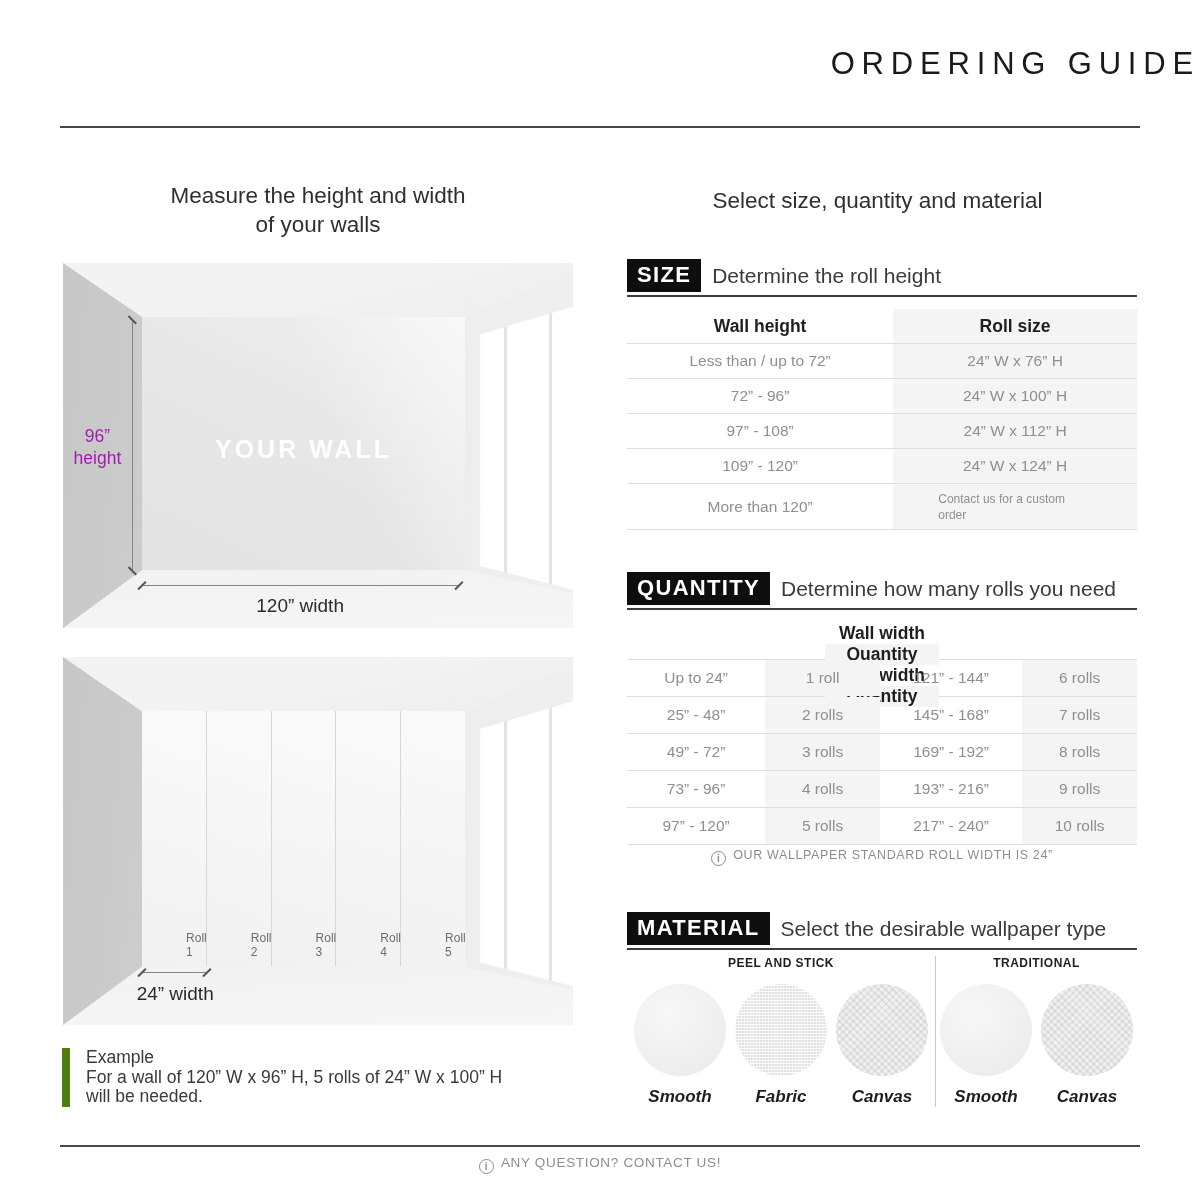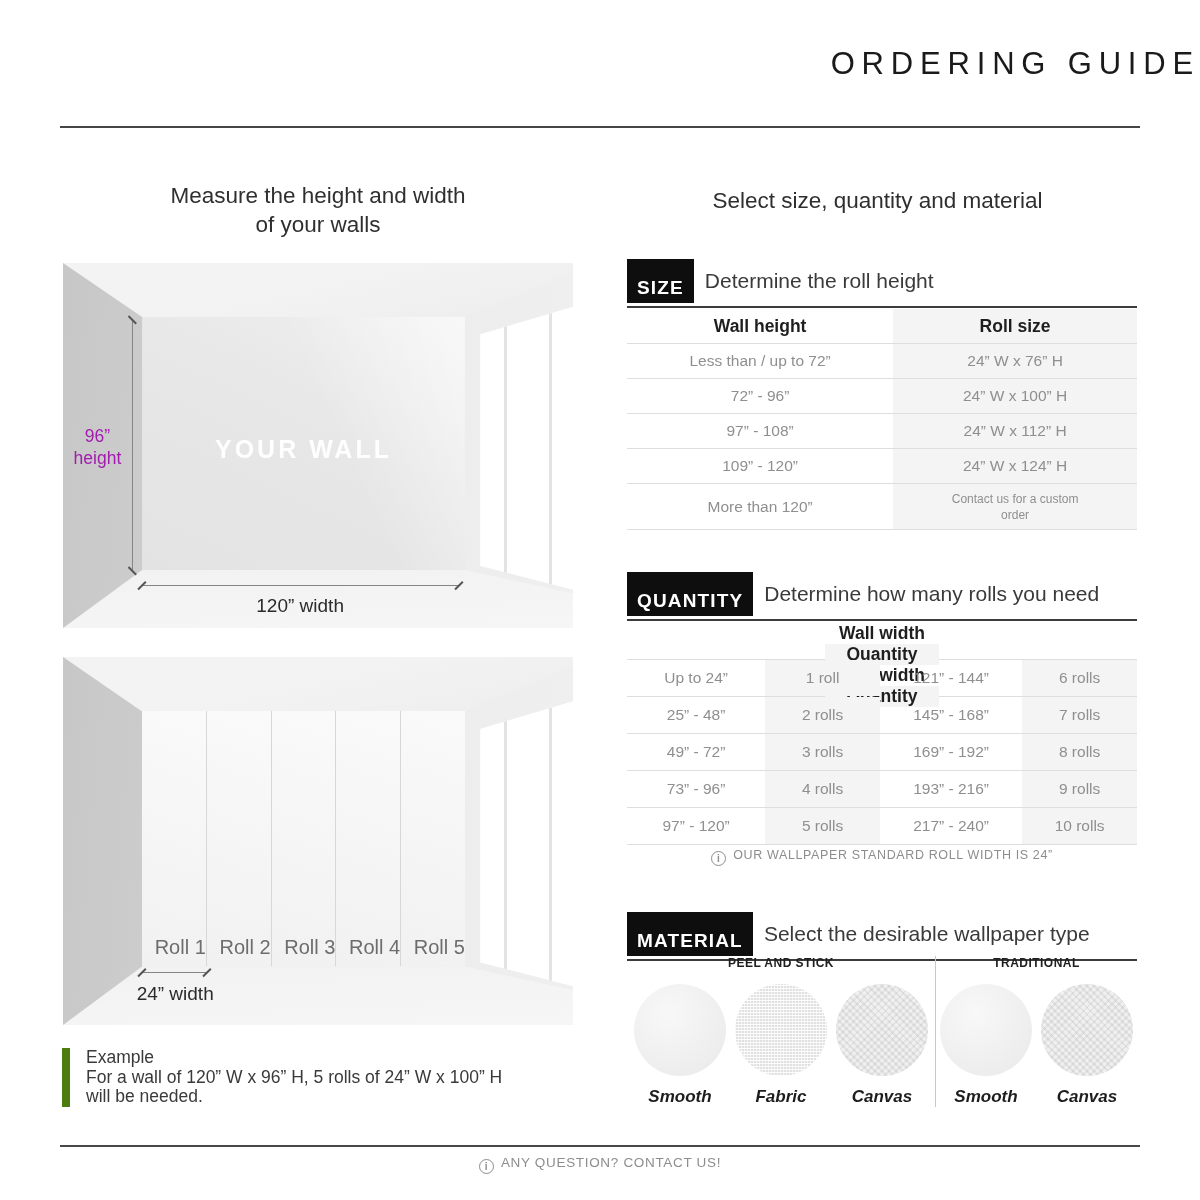--- a/index.html
+++ b/index.html
@@ -36,21 +36,21 @@
              background:linear-gradient(168deg,#f3f3f3 15%,#dedede 85%); }
   .rw-floor { position:absolute; inset:0; clip-path:polygon(0 100%,15.5% 84.1%,78.8% 84.1%,100% 90.5%,100% 100%);
               background:linear-gradient(177deg,#d9d9d9 0%,#ededed 55%,#f6f6f6 100%); }
   .rw-left { position:absolute; inset:0; clip-path:polygon(0 0,15.5% 14.8%,15.5% 84.1%,0 100%);
              background:linear-gradient(95deg,#c7c7c7,#dfdfdf 90%); }
   .your-wall { position:absolute; left:15.5%; width:63.3%; top:51%; transform:translateY(-50%);
                text-align:center; color:rgba(255,255,255,.96); font-size:25px; font-weight:bold; letter-spacing:.12em; }
   .panels { position:absolute; left:15.5%; top:14.8%; width:63.3%; height:69.3%; display:flex; }
   .panel { flex:1; position:relative; background:linear-gradient(200deg,#fafafa,#f1f1f1); border-right:1px solid #d7d7d7; }
   .panel:last-child { border-right:none; }
-  .roll-label { position:absolute; left:0; right:0; bottom:7px; text-align:right; font-size:20px; color:#6d6d6d; }
+  .roll-label { position:absolute; left:0; right:0; bottom:7px; text-align:left; font-size:12px; color:#6d6d6d;padding-left:44px; }
 
   .dim-v,.dim-h { position:absolute; background:#858585; }
   .dim-v { width:1px; }
   .dim-h { height:1px; }
   .dim-v::before,.dim-v::after { content:""; position:absolute; left:-5px; width:11px; height:1.5px; background:#555; transform:rotate(45deg); }
   .dim-v::before { top:-1px; } .dim-v::after { bottom:-1px; }
   .dim-h::before,.dim-h::after { content:""; position:absolute; top:-5px; width:1.5px; height:11px; background:#555; transform:rotate(45deg); }
   .dim-h::before { left:-1px; } .dim-h::after { right:-1px; }
   .room1 .dim-v { left:13.5%; top:15.6%; height:68.6%; }
   .room1 .dim-h { left:15.5%; top:88.2%; width:62%; }
@@ -63,31 +63,31 @@
 
   
   .example { position:absolute; left:62px; top:1048px; width:470px; border-left:8px solid #4d7c0f;
              padding-left:16px; font-size:17.5px; line-height:19.5px; color:#3a3a3a; }
   .example-body { white-space:pre-line; }
 
   
   .sec-head { position:absolute; left:627px; width:510px; border-bottom:2px solid #3c3c3c;
               padding-bottom:3px; display:flex; align-items:center; gap:11px; }
   .sec-size { top:259px; } .sec-qty { top:572px; } .sec-mat { top:912px; }
-  .badge { background:#0e0e0e; color:#fff; font-weight:bold; font-size:19px; letter-spacing:.06em; padding:18px 10px 4px; }
+  .badge { background:#0e0e0e; color:#fff; font-weight:bold; font-size:22px; letter-spacing:.06em; padding:3px 10px 4px; }
   .sec-sub { font-size:21px; color:#3a3a3a; }
 
   .tbl { position:absolute; left:627px; width:510px; font-size:15.5px; color:#8f8f8f; }
   .size-table { top:309px; } .qty-table { top:623px; }
   .trow { display:flex; border-bottom:1px solid #dedede; align-items:center; }
   .thead { font-weight:bold; color:#1e1e1e; font-size:17.5px; }
   .size-table .thead { height:32px; } .size-table .trow { height:35px; }
   .size-table .trow.tall { height:46px; }
   .qty-table .thead { height:30px;flex-direction:column; } .qty-table .trow { height:37px; }
-  .cell { display:flex; align-items:center; justify-content:center; height:100%; text-align:center; }
+  .cell { display:flex; align-items:center; justify-content:center; height:100%; text-align:left; }
   .size-table .c1 { width:52.2%; } .size-table .c2 { width:47.8%; background:#f4f4f4; }
   .qty-table .c1 { width:27.1%; } .qty-table .c2 { width:22.5%; background:#f4f4f4; }
   .qty-table .c3 { width:27.9%; } .qty-table .c4 { width:22.5%; background:#f4f4f4; }
   .cell.small { font-size:12px; line-height:16px; }
 
   .qty-note { position:absolute; left:627px; width:510px; top:848px; text-align:center;
               font-size:12.5px; letter-spacing:.05em; color:#8d8d8d; }
 
   .icon-info { display:inline-flex; width:15px; height:15px; border:1.2px solid currentColor; border-radius:50%;
                align-items:center; justify-content:center; font-size:10px; font-weight:bold;

